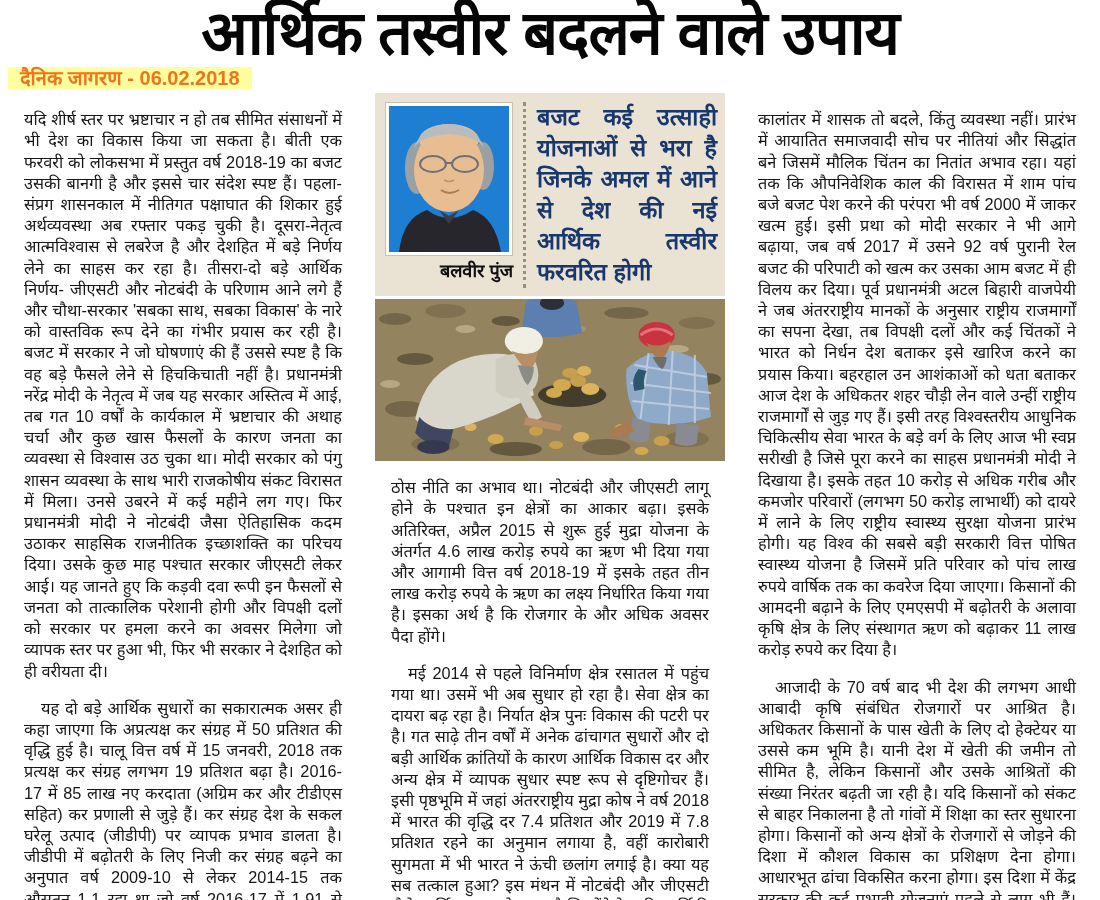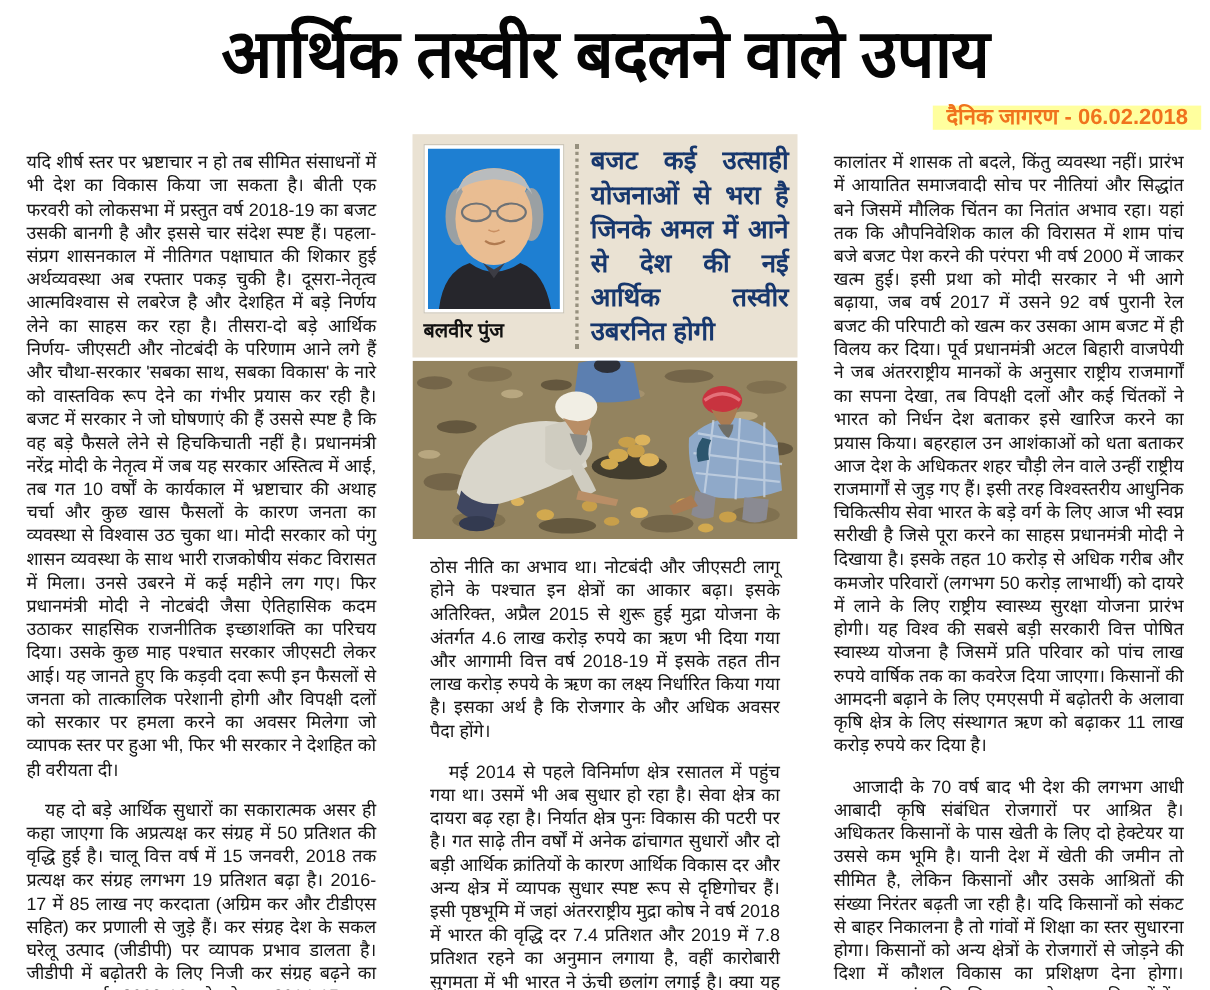--- a/index.html
+++ b/index.html
@@ -1,33 +1,33 @@
 <!DOCTYPE html>
 <html><head>
 <meta charset="utf-8">
 <style>
   html,body{margin:0;padding:0;background:#ffffff;}
   body{width:1100px;height:900px;overflow:hidden;font-family:"Liberation Sans","DejaVu Sans",sans-serif;color:#121212;}
   .page{width:1100px;height:900px;box-sizing:border-box;padding:2px 8px 4px 8px;}
 
-  .headline{margin:16px;text-align:center;font-size:61px;font-weight:700;line-height:1.02;color:#050505;letter-spacing:-1px;white-space:nowrap;}
-  .dateline-row{text-align:right;margin:3px 0 4px 0;}
+  .headline{margin:0;text-align:center;font-size:61px;font-weight:700;line-height:1.02;color:#050505;letter-spacing:-1px;white-space:nowrap;}
+  .dateline-row{text-align:left;margin:3px 0 4px 0;}
   .dateline{display:inline-block;background:#ffff9e;color:#f0731d;font-weight:700;font-size:20px;padding:0 12px;line-height:1.1;}
 
   .cols{display:flex;gap:17px;align-items:flex-start;}
   .col{flex:1 1 0;min-width:0;text-align:justify;font-size:16.3px;line-height:21.2px;color:#161616;}
   .col p{margin:16px;}
   .col p.indent{text-indent:17px;}
 
   
   .feature{background:#eae2d3;box-sizing:border-box;padding:9px 8px 8px 10px;display:flex;gap:10px;margin-bottom:3px;}
   .portrait-wrap{width:128px;flex:0 0 128px;}
   .portrait-frame{background:#ffffff;border:1px solid #c9c2b2;padding:3px;}
   .portrait-frame svg{display:block;width:100%;height:146px;}
-  .author-name{text-align:left;font-weight:700;font-size:18px;color:#101010;margin-top:5px;}
+  .author-name{text-align:right;font-weight:700;font-size:18px;color:#101010;margin-top:5px;}
   .pull-quote{flex:1;border-left:3px dotted #96907e;padding-left:11px;color:#17376d;font-weight:700;font-size:23.5px;line-height:31px;}
 
   .photo{margin:1px 0 7px 0;}
   .photo svg{display:block;width:100%;height:162px;}
 </style>
 </head>
 <body>
 
 <div class="page">
 
@@ -61,21 +61,21 @@
               <ellipse cx="76" cy="58" rx="13" ry="8" fill="none" stroke="#6e7276" stroke-width="2"></ellipse>
               <line x1="57" y1="57" x2="63" y2="57" stroke="#6e7276" stroke-width="2"></line>
               <path d="M52,84 Q60,90 70,84" fill="none" stroke="#b07a50" stroke-width="2"></path>
               <path d="M55,74 Q60,77 65,74" fill="none" stroke="#c98f62" stroke-width="1.5"></path>
               <path d="M10,146 Q14,112 38,104 Q60,120 84,104 Q106,112 112,146 Z" fill="#26262c"></path>
               <path d="M50,104 L60,118 L70,104 L60,110 Z" fill="#3c3c44"></path>
             </svg>
           </div>
           <div class="author-name">बलवीर पुंज</div>
         </div>
-        <div class="pull-quote">बजट कई उत्साही योजनाओं से भरा है जिनके अमल में आने से देश की नई आर्थिक तस्वीर उबरनित होगी</div>
+        <div class="pull-quote">बजट कई उत्साही योजनाओं से भरा है जिनके अमल में आने से देश की नई आर्थिक तस्वीर फरवरित होगी</div>
       </div>
 
       <div class="photo">
 
         <svg viewBox="0 0 348 162" preserveAspectRatio="none">
           <rect x="0" y="0" width="348" height="162" fill="#93835f"></rect>
           <g opacity="0.85">
             <ellipse cx="20" cy="20" rx="16" ry="6" fill="#6f6146"></ellipse>
               <ellipse cx="70" cy="12" rx="20" ry="7" fill="#7d6e4e"></ellipse>
             <ellipse cx="130" cy="22" rx="14" ry="5" fill="#5c5139"></ellipse>

